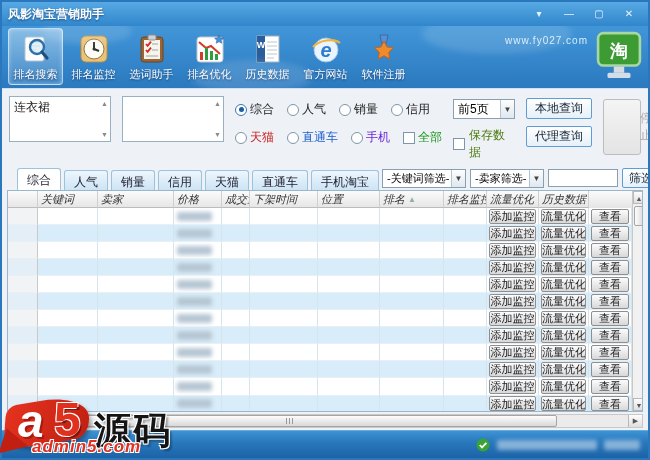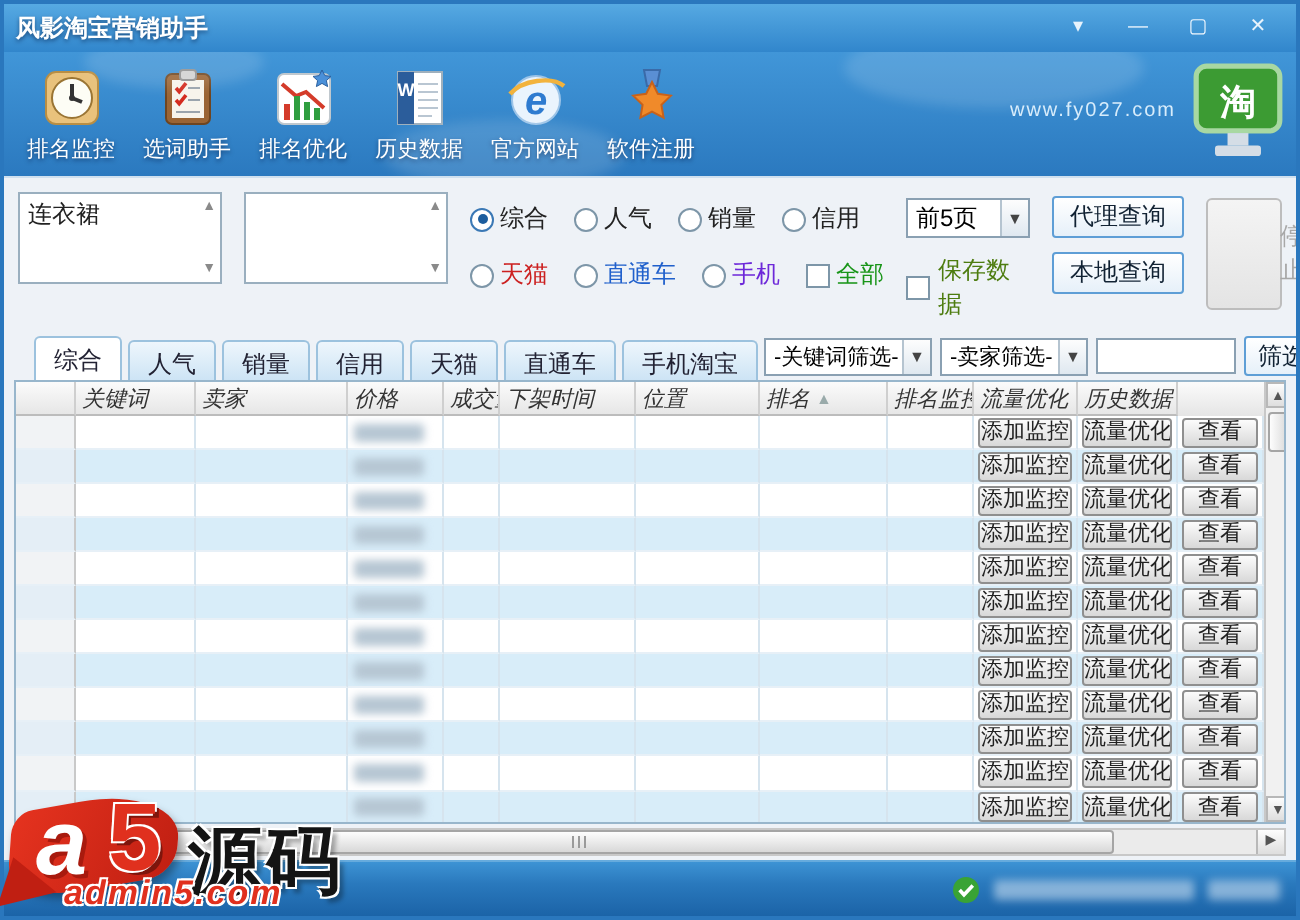--- a/index.html
+++ b/index.html
@@ -18,21 +18,21 @@
   .c1 { width:120px; height:34px; left:190px; top:34px; }
   .c2 { width:150px; height:40px; left:420px; top:-12px; }
   .c3 { width:90px; height:26px; left:40px; top:-8px; }
   .tool-item { width:55px; height:57px; display:flex; flex-direction:column; align-items:center; padding-top:4px; margin-right:3px; border-radius:4px; border:1px solid transparent; cursor:default; }
   .tool-item.active { background:linear-gradient(rgba(255,255,255,.38),rgba(255,255,255,.10)); border:1px solid rgba(255,255,255,.6); box-shadow:inset 0 0 4px rgba(255,255,255,.4); }
   .tool-icon { width:32px; height:32px; display:block; }
   .tool-icon svg { width:100%; height:100%; }
   .tool-label { margin-top:2px; font-size:11px; color:#fff; text-shadow:0 1px 2px rgba(0,20,60,.6); white-space:nowrap; }
   .brand { margin-left:auto; text-align:center; color:#fff; padding-top:6px; margin-right:8px; }
   .brand-name { font-size:18px; font-style:italic; font-weight:bold; font-family:"Liberation Serif",serif; letter-spacing:3px; text-shadow:1px 1px 2px rgba(0,20,60,.5); }
-  .brand-url { font-size:10px; color:#d7ecfb; margin-top:16px; letter-spacing:1px; }
+  .brand-url { font-size:10px; color:#d7ecfb; margin-top:1px; letter-spacing:1px; }
   .taobao-wrap { width:46px; height:50px; margin-top:3px; }
 
   
   .content { flex:1 1 auto; background:#eef2f7; border-top:1px solid #cfe0ef; padding:4px 5px 0; display:flex; flex-direction:column; overflow:hidden; }
 
   
   .query-panel { display:flex; align-items:flex-start; gap:11px; padding:3px 2px 7px;justify-content:flex-end; }
   .ta-wrap { position:relative; width:138px; height:46px; background:#fff; border:1px solid #9aafbf; }
   .ta-text { font-size:12px; padding:2px 4px; color:#222; }
   .spin { position:absolute; right:2px; font-size:7px; color:#8a8a8a; line-height:7px; cursor:default; }
@@ -119,20 +119,31 @@
       <span class="win-btn">▢</span>
       <span class="win-btn">✕</span>
     </div>
   </div>
 
   <div class="toolbar">
     <div class="cloud c1"></div>
     <div class="cloud c2"></div>
     <div class="cloud c3"></div>
     <div id="toolbar-items" style="display:flex;">
+        <div class="tool-item active">
+          <span class="tool-icon"><svg viewBox="0 0 32 32">
+              <rect x="5" y="4" width="19" height="24" rx="2" fill="#fdfdfd" stroke="#b4c4d2"></rect>
+              <line x1="9" y1="9" x2="20" y2="9" stroke="#ccd9e3"></line>
+              <line x1="9" y1="13" x2="20" y2="13" stroke="#ccd9e3"></line>
+              <line x1="9" y1="17" x2="16" y2="17" stroke="#ccd9e3"></line>
+              <circle cx="17" cy="14" r="7" fill="rgba(205,233,250,.6)" stroke="#2f6fa8" stroke-width="2.4"></circle>
+              <line x1="22" y1="19" x2="27" y2="25" stroke="#1f4f7e" stroke-width="3.2" stroke-linecap="round"></line>
+            </svg></span>
+          <span class="tool-label">排名搜索</span>
+        </div>
         <div class="tool-item">
           <span class="tool-icon"><svg viewBox="0 0 32 32">
               <rect x="3" y="3" width="26" height="26" rx="5" fill="#e9c27c" stroke="#b98e43"></rect>
               <circle cx="16" cy="16" r="10" fill="#fdfdf5" stroke="#9a7534"></circle>
               <line x1="16" y1="16" x2="16" y2="9" stroke="#333333" stroke-width="2"></line>
               <line x1="16" y1="16" x2="21" y2="18" stroke="#333333" stroke-width="2"></line>
               <circle cx="16" cy="16" r="1.5" fill="#333333"></circle>
             </svg></span>
           <span class="tool-label">排名监控</span>
         </div>
@@ -258,22 +269,22 @@
         <div class="combo">
           <span>前5页</span>
           <span class="arrow">▼</span>
         </div>
         <div class="save-row">
           <span class="check-box"></span>
           <span>保存数据</span>
         </div>
       </div>
       <div class="btn-col">
+        <button class="query-btn">本地查询</button>
         <button class="query-btn">代理查询</button>
-        <button class="query-btn">本地查询</button>
       </div>
       <button class="stop-btn" disabled="">停止</button>
     </div>
 
     <div class="tab-filter-row">
       <div id="tabs" style="display:flex;align-items:flex-end;">
           <div class="tab active">综合</div>
           <div class="tab">人气</div>
           <div class="tab">销量</div>
           <div class="tab">信用</div>

